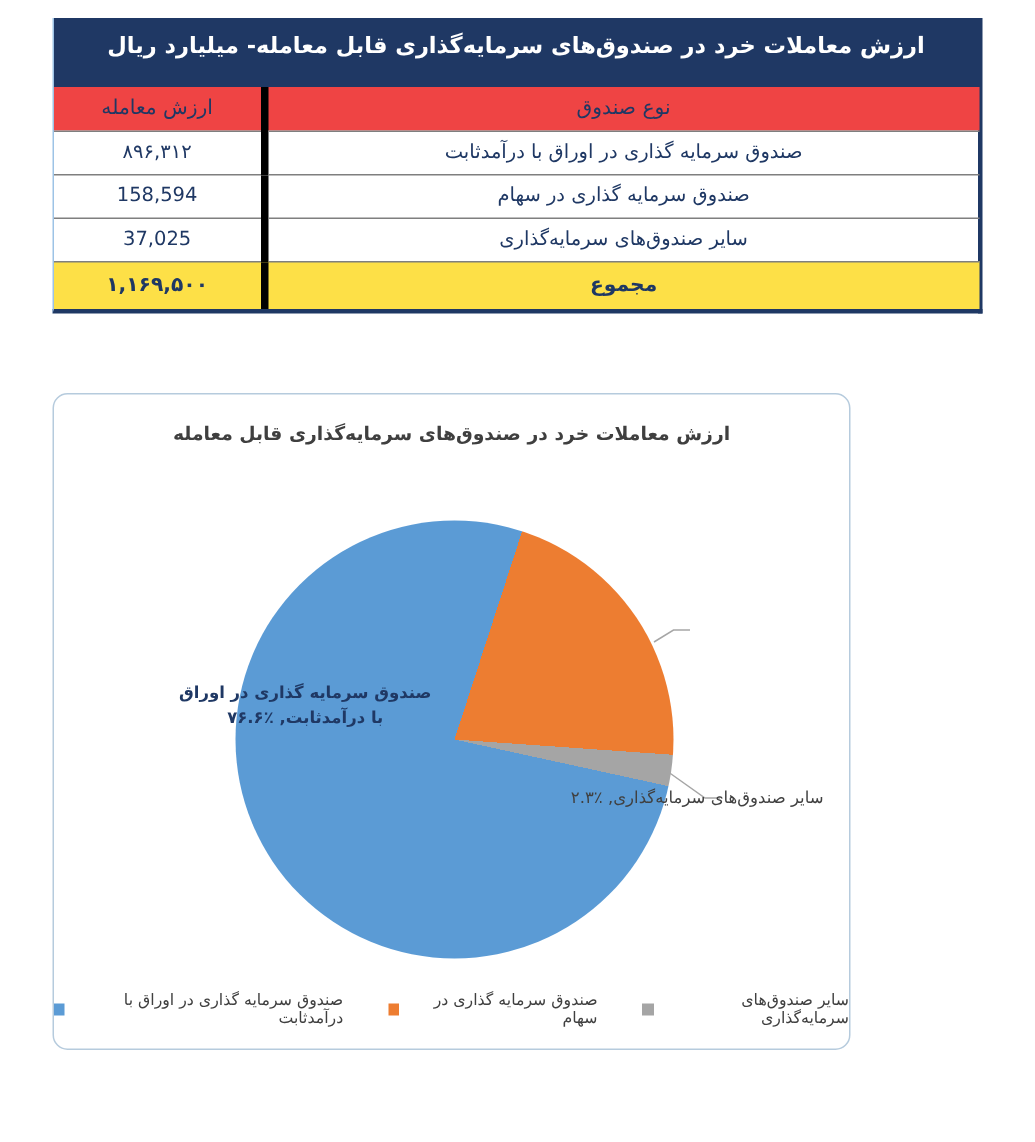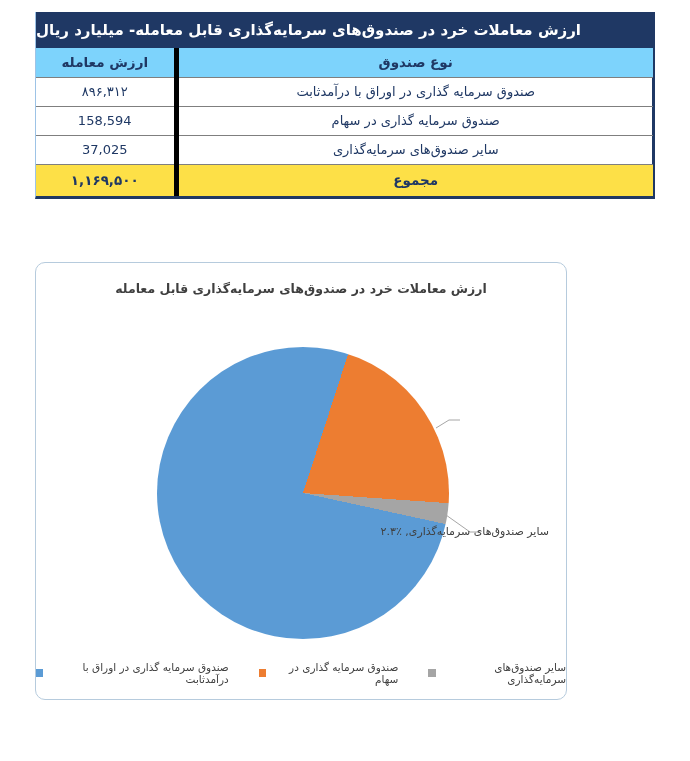--- a/index.html
+++ b/index.html
@@ -3,25 +3,25 @@
 <meta charset="utf-8">
 <style>
   html,body{margin:0;padding:0;width:690px;height:761px;background:#ffffff;overflow:hidden;
     font-family:"DejaVu Sans",sans-serif;}
   *{box-sizing:border-box;}
 
   
   .table-card{position:absolute;left:35px;top:12px;width:620px;
     border-left:1px solid #9DC3E6;border-right:3px solid #1F3864;border-bottom:3px solid #1F3864;}
   .table-title{background:#1F3864;color:#ffffff;font-size:15px;font-weight:bold;
-    height:36px;line-height:36px;text-align:left;direction:rtl;}
+    height:46px;line-height:36px;text-align:center;direction:rtl;}
   table.trades{width:100%;border-collapse:collapse;direction:rtl;table-layout:fixed;}
   table.trades th,table.trades td{padding:0 6px;text-align:center;vertical-align:middle;
     font-size:13px;color:#1F3864;height:29px;border-bottom:1px solid #7f7f7f;}
-  table.trades th{background:#7dd3fc;font-weight:bold;font-size:13.5px;}
+  table.trades th{background:#ef4444;font-weight:normal;font-size:13.5px;}
   col.c-type{width:477px;} col.c-value{width:140px;}
   .sep{border-left:5px solid #000000;}
   tr.total td{background:#fde047;font-weight:bold;height:32px;border-bottom:none;font-size:13.5px;}
 
   
   .chart-card{position:absolute;left:35px;top:262px;width:532px;height:438px;background:#ffffff;
     border:1.5px solid #b6cbdd;border-radius:10px;}
   .chart-title{position:absolute;left:0;right:0;top:18px;text-align:center;
     font-size:12.5px;font-weight:bold;color:#3f3f3f;direction:rtl;}
   .pie{position:absolute;left:121px;top:84px;width:292px;height:292px;border-radius:50%;
@@ -84,20 +84,24 @@
 <div class="chart-card">
   <div class="chart-title">ارزش معاملات خرد در صندوق‌های سرمایه‌گذاری قابل معامله</div>
 
   <div class="pie"></div>
 
   <svg class="leaders" viewBox="0 0 620 438">
     <polyline points="400,165 413,157 424,157" fill="none" stroke="#A6A6A6" stroke-width="1"></polyline>
     <polyline points="410,252 434,269 444,269" fill="none" stroke="#A6A6A6" stroke-width="1"></polyline>
   </svg>
 
+  <div class="inner-label">
+    <div>صندوق سرمایه گذاری در اوراق</div>
+    <div>با درآمدثابت, ٪۷۶.۶</div>
+  </div>
 
   <div class="callout gray">سایر صندوق‌های سرمایه‌گذاری, ٪۲.۳</div>
 
   <div class="legend">
     <div class="lg-item">
       <span class="lg-label">سایر صندوق‌های سرمایه‌گذاری</span>
       <span class="lg-marker m-gray"></span>
     </div>
     <div class="lg-item">
       <span class="lg-label">صندوق سرمایه گذاری در سهام</span>

